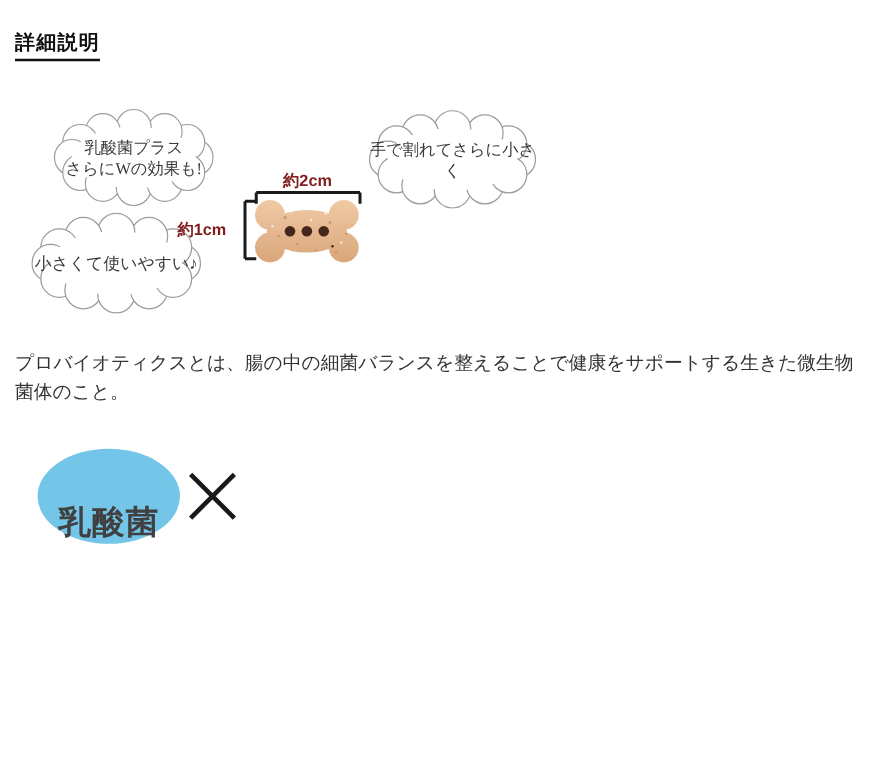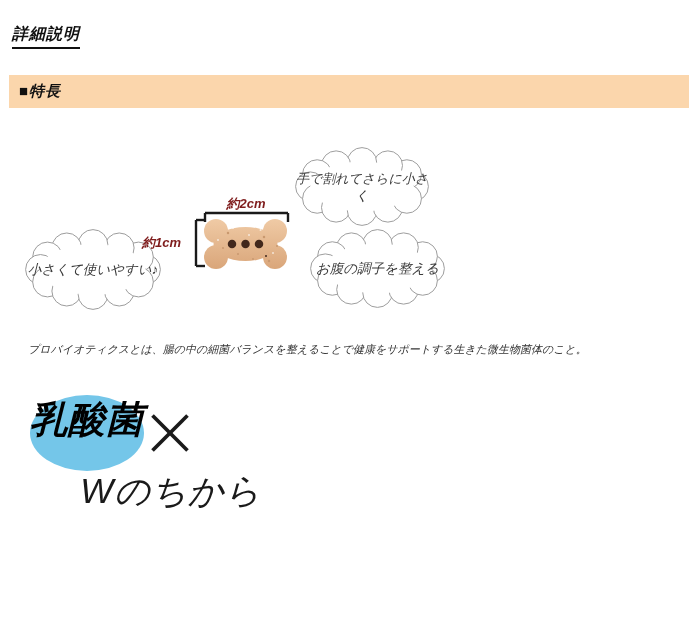--- a/index.html
+++ b/index.html
@@ -1,18 +1,18 @@
 <!DOCTYPE html>
 <html><head>
 <meta charset="utf-8">
 <style>
   * { margin:0; padding:0; box-sizing:border-box; }
   html,body { background:#ffffff; }
   body { font-family:"Liberation Sans","DejaVu Sans",sans-serif; }
-  .page { position:relative; width:697px; height:621px; background:#ffffff; overflow:hidden;font-style:italic; }
+  .page { position:relative; width:697px; height:621px; background:#ffffff; overflow:hidden; }
 
   
   .page-title { margin:10px 0 0 12px; }
   .page-title span {
     display:inline-block; font-size:16px; font-weight:bold; color:#111;
     border-bottom:2px solid #111; padding-bottom:2px; letter-spacing:1px;
   }
 
   
   .section-bar {
@@ -36,31 +36,31 @@
   .cloud-br { left:310px; top:93px; width:135px; height:79px; }
   .cloud-bl .cloud-text, .cloud-br .cloud-text { font-size:13.5px; }
 
   .bone { position:absolute; left:203px; top:82px; width:85px; height:52px; }
   .measure-overlay { position:absolute; inset:0; width:100%; height:100%; pointer-events:none; }
   .measure-label { position:absolute; font-size:13px; font-weight:bold; color:#7f1d1d; }
   .label-width { left:206px; top:59px; width:80px; text-align:center; }
   .label-height { left:142px; top:98px; width:48px; }
 
   
-  .body-text { margin:20px 10px 0 28px; font-size:11px; line-height:23px; color:#333; }
+  .body-text { margin:20px 10px 0 12px; font-size:15px; line-height:23px; color:#333; }
   .body-text p { margin:0; }
   .body-text .sub { color:#666; }
 
   
   .w-power { margin:34px 0 0 30px; width:282px; }
   .ellipse-row { display:flex; align-items:center; }
   .ellipse {
     width:114px; height:76px; border-radius:50%;
-    display:flex; align-items:flex-start; justify-content:center;
-    color:#000000; font-size:37px; font-weight:bold;
+    display:flex; align-items:flex-end; justify-content:center;
+    color:#404040; font-size:26px; font-weight:bold;
   }
   .ellipse-blue  { background:#74C6E9; letter-spacing:1px; }
   .ellipse-green { background:#9EC093; letter-spacing:10px; text-indent:10px; }
   .cross { width:52px; height:52px; display:flex; align-items:center; justify-content:center; }
   .cross svg { width:46px; height:46px; }
   .w-caption {
     margin-top:-3px; width:282px; text-align:center;
     font-size:35px; color:#1a1a1a; letter-spacing:1px; font-weight:normal;
   }
 </style>
@@ -88,47 +88,45 @@
     </g>
   </defs>
 </svg>
 
 <div class="page">
 
   <h1 class="page-title">
     <span>詳細説明</span>
   </h1>
 
-  <div class="section-bar">
-    <span>■特長</span>
-  </div>
 
   <div class="illustration">
 
+    <div class="cloud cloud-tl">
+      <svg viewBox="0 0 220 130" preserveAspectRatio="none">
+          <use href="#cloud-shape" xlink:href="#cloud-shape"></use>
+        </svg>
+      <div class="cloud-text">乳酸菌プラス
+さらにWの効果も!</div>
+    </div>
 
     <div class="cloud cloud-tr">
       <svg viewBox="0 0 220 130" preserveAspectRatio="none">
           <use href="#cloud-shape" xlink:href="#cloud-shape"></use>
         </svg>
       <div class="cloud-text">手で割れてさらに小さく</div>
     </div>
 
     <div class="cloud cloud-bl">
       <svg viewBox="0 0 220 130" preserveAspectRatio="none">
           <use href="#cloud-shape" xlink:href="#cloud-shape"></use>
         </svg>
       <div class="cloud-text">小さくて使いやすい♪</div>
     </div>
 
-    <div class="cloud cloud-br">
-      <svg viewBox="0 0 220 130" preserveAspectRatio="none">
-          <use href="#cloud-shape" xlink:href="#cloud-shape"></use>
-        </svg>
-      <div class="cloud-text">お腹の調子を整える</div>
-    </div>
 
     <svg class="bone" viewBox="0 0 170 104">
       <defs>
         <linearGradient id="boneGrad" gradientUnits="userSpaceOnUse" x1="0" y1="0" x2="0" y2="104">
           <stop offset="0" stop-color="#F0CBA6"></stop>
           <stop offset="1" stop-color="#D9A579"></stop>
         </linearGradient>
       </defs>
       <g fill="url(#boneGrad)">
         <circle cx="26" cy="26" r="24"></circle>
@@ -187,16 +185,15 @@
       </div>
       <div class="cross">
         <svg viewBox="0 0 50 50">
           <g stroke="#1a1a1a" stroke-width="4" stroke-linecap="butt">
             <line x1="6" y1="6" x2="44" y2="44"></line>
             <line x1="44" y1="6" x2="6" y2="44"></line>
           </g>
         </svg>
       </div>
     </div>
-    <div class="w-caption">Wのちから</div>
   </div>
 
 </div>
 
 </body></html>

